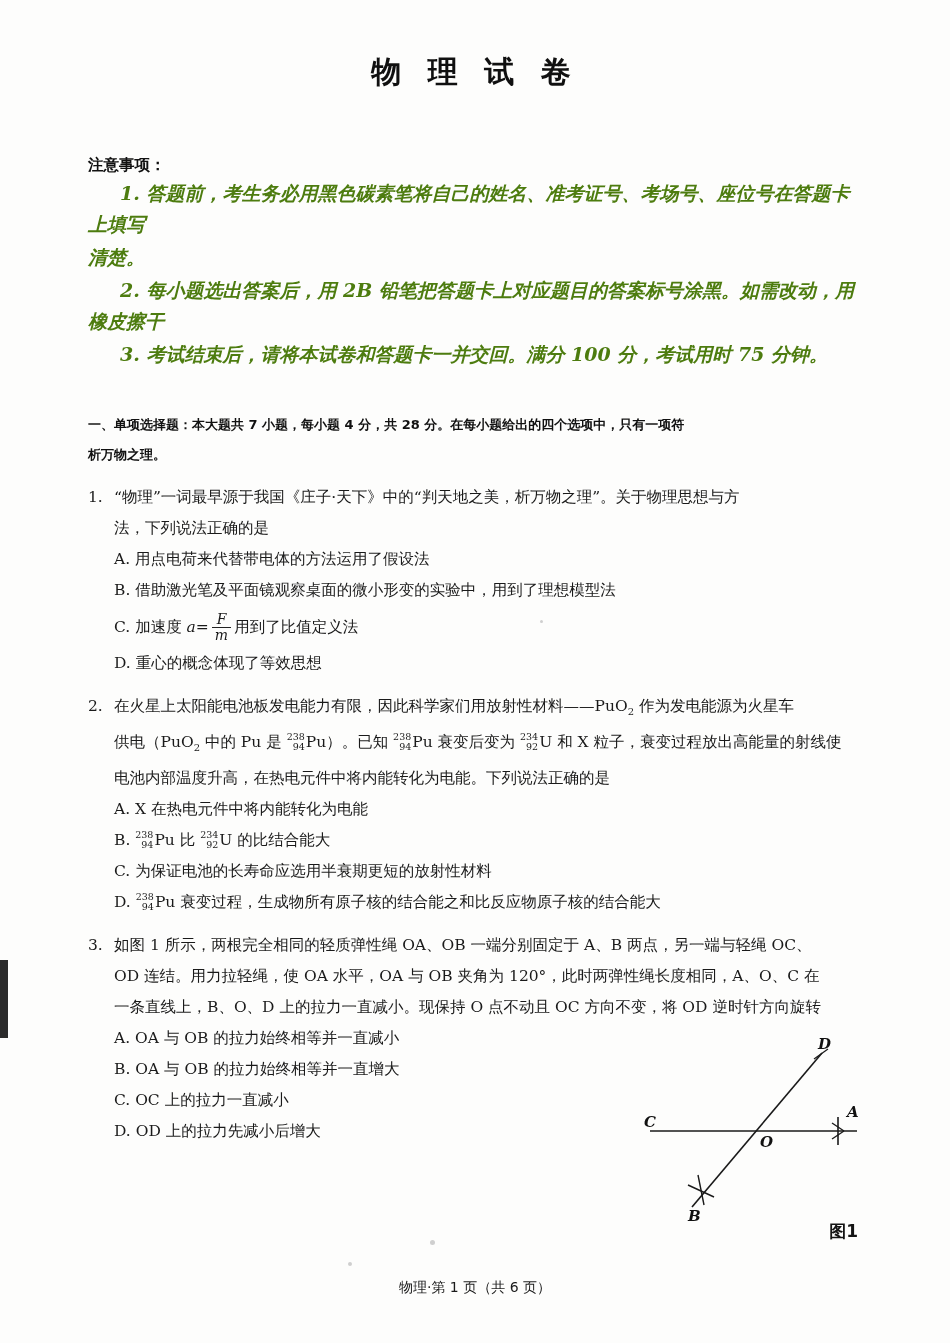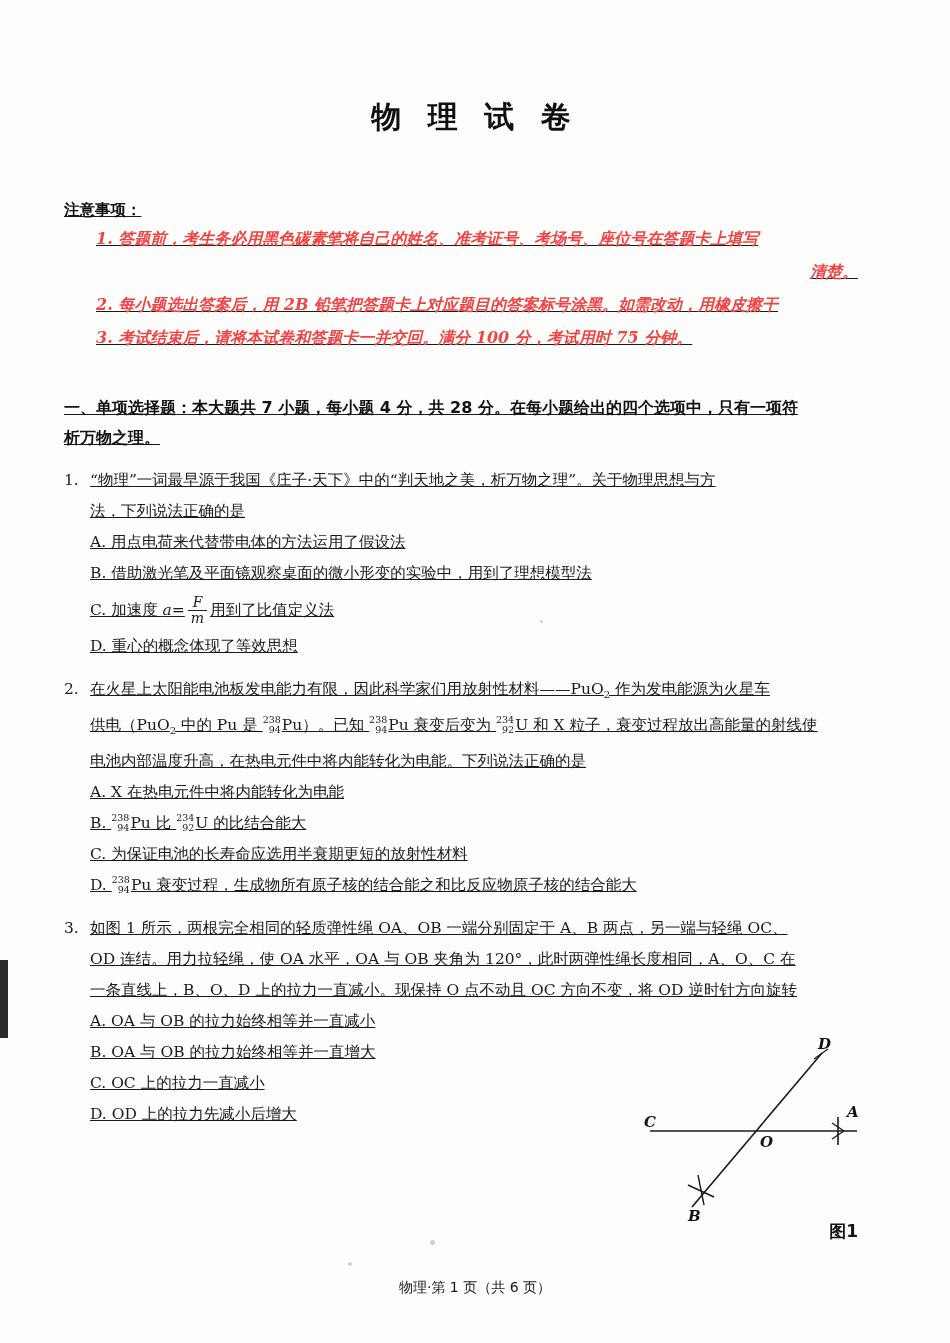--- a/index.html
+++ b/index.html
@@ -21,52 +21,50 @@
     width: 950px;
     height: 1343px;
     background: #fdfdfc;
   }
   .doc-title {
     text-align: center;
     font-family: "DejaVu Sans", "Liberation Sans", sans-serif;
     font-weight: bold;
     font-size: 30px;
     letter-spacing: 8px;
-    margin-top: 97px;
+    margin-top: 52px;
     color: #101010;
   }
   .content {
-    margin: 0 92px 0 64px;
-    text-decoration: underline;
+    margin: 0 92px 0 88px;
   }
   .section-label {
     font-family: "DejaVu Sans", "Liberation Sans", sans-serif;
     font-weight: bold;
     font-size: 15.5px;
     margin-top: 62px;
     color: #111;
   }
   .note-line {
     font-family: "DejaVu Serif", "Liberation Serif", serif;
     font-style: italic;
     font-weight: bold;
-    font-size: 16px;
+    font-size: 19px;
     line-height: 31px;
     text-indent: 32px;
     margin-top: 2px;
-    color: #ef4444;
+    color: #4d7c0f;
   }
   .note-line.cont {
     text-indent: 0;
-    text-align: right;
   }
   .big-section {
     font-family: "DejaVu Sans", "Liberation Sans", sans-serif;
     font-weight: bold;
-    font-size: 16px;
+    font-size: 13px;
     line-height: 30px;
     margin-top: 40px;
     color: #111;
   }
   .q {
     margin-top: 12px;
     font-size: 15.5px;
     line-height: 31px;
     position: relative;
     padding-left: 26px;

